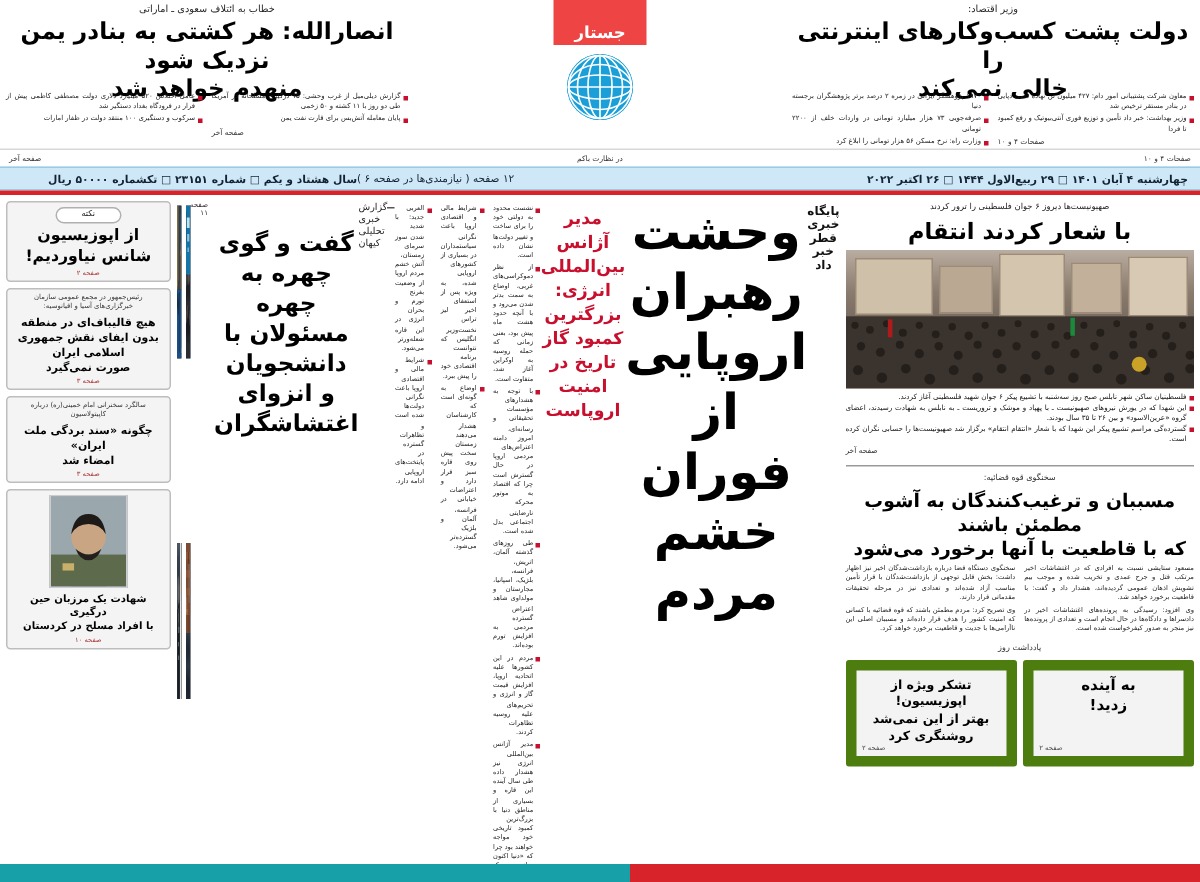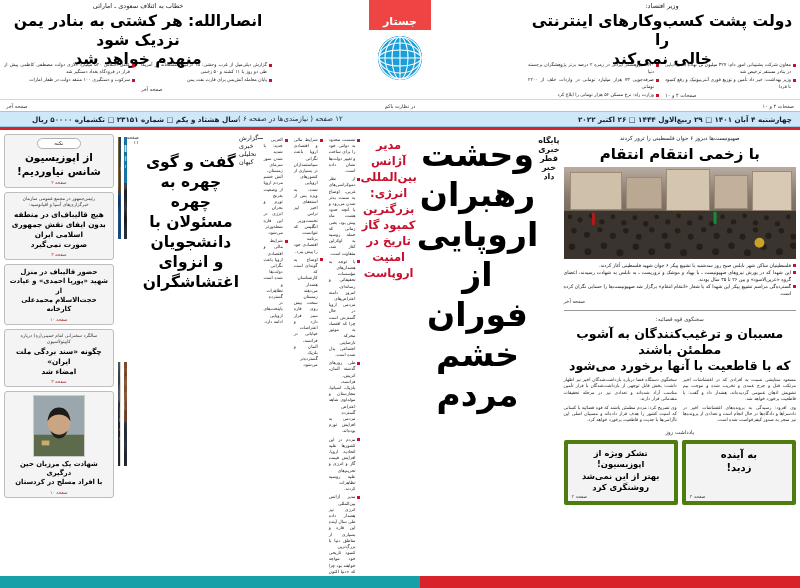--- a/index.html
+++ b/index.html
@@ -91,21 +91,21 @@
 
   .bl2 { font-size:4.8px; line-height:7px; text-align:justify; position:relative; padding-right:5px; color:#151515; }
   .bl2::before { content:""; position:absolute; right:0; top:1.8px; width:3px; height:3px; background:#c8102e; }
   .hairline { border-top:1px solid #9a9a9a; margin:3px 0 2px; }
   .mini-kicker { font-size:5.4px; text-align:center; color:#333; line-height:7px; }
   .mid-title { font-size:12.5px; font-weight:bold; text-align:center; line-height:16px; }
   .dense { font-size:4.5px; line-height:6.4px; text-align:justify; color:#1c1c1c; column-count:2; column-gap:6px; }
   .dense p { margin:0 0 2px; }
 
   .boxrow { display:flex; gap:4px; margin-top:2px; }
-  .nbox { flex:1; border:4px solid #4d7c0f; background:#f3f3f3; border-radius:2px; padding:4px 4px 2px;
+  .nbox { flex:1; border:7px solid #4d7c0f; background:#f3f3f3; border-radius:2px; padding:4px 4px 2px;
           display:flex; flex-direction:column; justify-content:space-between; min-height:46px; }
   .nbox .t { font-size:10px; font-weight:bold; text-align:center; line-height:13.5px; }
   .nbox .t.sm { font-size:8.4px; line-height:11.5px; }
   .nbox .p { font-size:4.6px; color:#444; text-align:left; }
   .yaddasht { font-size:5.4px; color:#333; text-align:center; }
 
   
   .col-center { width:443px; display:flex; flex-direction:row; }
   .c-kicker { font-size:8px; text-align:center; font-weight:bold; color:#111; margin-top:2px; }
   .c-title { font-size:33px; font-weight:bold; text-align:center; line-height:40px; letter-spacing:-0.5px; margin-top:1px; }
@@ -219,21 +219,21 @@
     <div class="mid">۱۲ صفحه ( نیازمندی‌ها در صفحه ۶ )</div>
     <div class="l" style="width:230px">سال هشتاد و یکم  □  شماره ۲۳۱۵۱  □  تکشماره ۵۰۰۰۰ ریال</div>
   </div>
   <div class="redline"></div>
 
   <div class="content">
 
     <div class="col-left">
       <div class="lead-kicker">صهیونیست‌ها دیروز ۶ جوان فلسطینی را ترور کردند</div>
       <div class="lead-title">
-        <div>با زخمی انتقام انتقام</div>
+        <div>با شعار کردند انتقام</div>
       </div>
 
       <div class="photo ph-crowd">
         <div class="sky"></div>
         <div class="bld" style="right:4px;  width:40px; background:#d8c9b4;"></div>
         <div class="bld" style="right:48px; width:34px; background:#c2b09a; top:8px; height:34px;"></div>
         <div class="bld" style="right:86px; width:44px; background:#d4c5ae; top:2px; height:42px;"></div>
         <div class="bld" style="right:134px;width:36px; background:#bba893; top:10px;height:32px;"></div>
         <div class="bld" style="right:174px;width:52px; background:#cfc0a9; top:5px; height:38px;"></div>
         <svg class="crowd-dots" viewBox="0 0 233 92" preserveAspectRatio="none" aria-hidden="true">
@@ -559,28 +559,20 @@
       <div class="rbox">
         <div class="kick">رئیس‌جمهور در مجمع عمومی سازمان خبرگزاری‌های آسیا و اقیانوسیه:</div>
         <div class="ttl sm">
           <div>هیچ قالیباف‌ای در منطقه</div>
           <div>بدون ایفای نقش جمهوری اسلامی ایران</div>
           <div>صورت نمی‌گیرد</div>
         </div>
         <div class="pg">صفحه ۳</div>
       </div>
 
-      <div class="rbox">
-        <div class="ttl xs">
-          <div>حضور قالیباف در منزل</div>
-          <div>شهید «پوریا احمدی» و عیادت از</div>
-          <div>حجت‌الاسلام محمدعلی کارخانه</div>
-        </div>
-        <div class="pg">صفحه ۱۰</div>
-      </div>
 
       <div class="rbox">
         <div class="kick">سالگرد سخنرانی امام خمینی(ره) درباره کاپیتولاسیون</div>
         <div class="ttl sm">
           <div>چگونه «سند بردگی ملت ایران»</div>
           <div>امضاء شد</div>
         </div>
         <div class="pg">صفحه ۳</div>
       </div>
 

